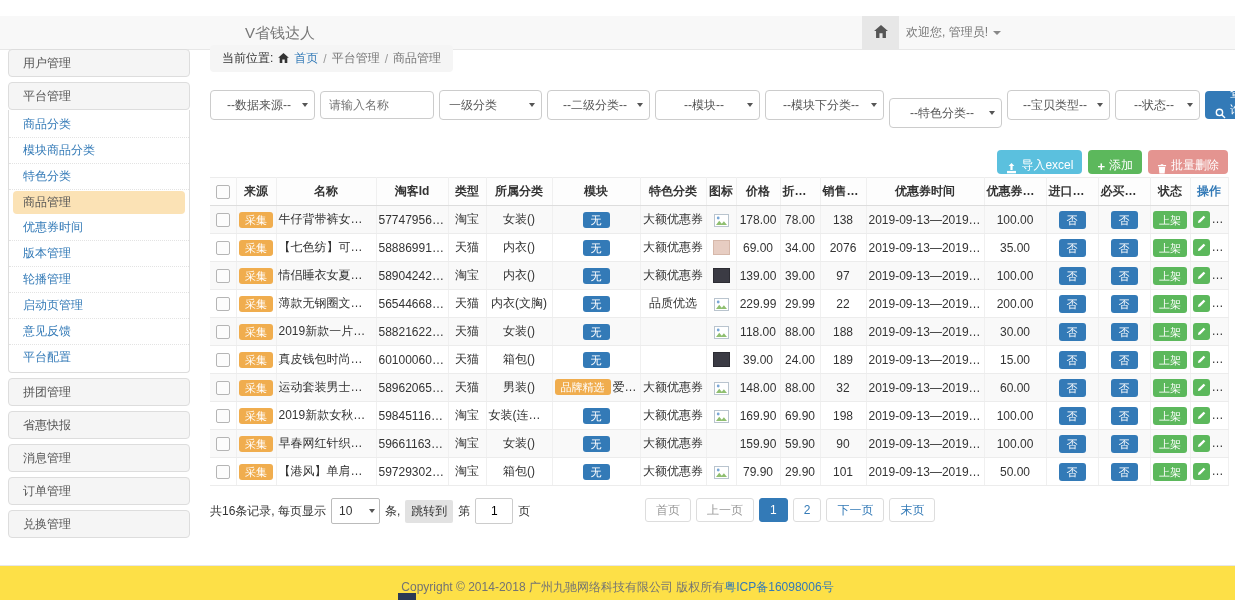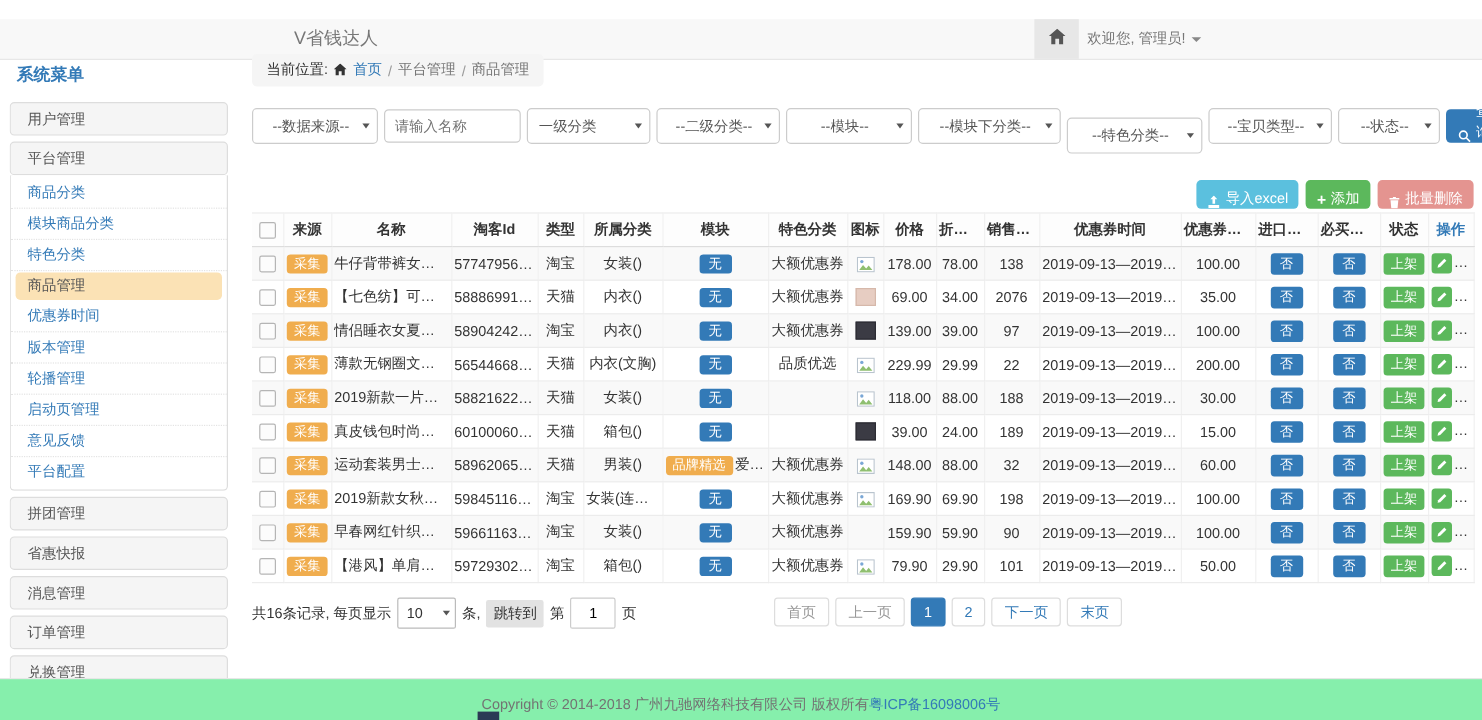--- a/index.html
+++ b/index.html
@@ -70,21 +70,21 @@
   .page-summary{display:flex;align-items:center;gap:5px;}
   .mini-select{position:relative;width:40px;height:24px;border:1px solid #bbb;border-radius:2px;background:#fff;display:inline-flex;align-items:center;padding-left:7px;cursor:pointer;}
   .mini-select .sel-caret{position:absolute;right:4px;top:10px;width:0;height:0;border-left:3.5px solid transparent;border-right:3.5px solid transparent;border-top:4px solid #555;}
   .jump-chip{background:#e2e2e2;border-radius:2px;padding:3px 6px;cursor:pointer;}
   .page-input{width:32px;height:22px;border:1px solid #ccc;border-radius:2px;text-align:center;font-size:12px;font-family:inherit;outline:none;}
   .pager{position:absolute;left:435px;top:0;display:flex;gap:5px;}
   .pg{border:1px solid #ddd;background:#fff;color:#337ab7;border-radius:3px;padding:5px 10px;cursor:pointer;line-height:12px;}
   .pg.on{background:#337ab7;border-color:#337ab7;color:#fff;}
   .pg.off{color:#999;}
   
-  .footer{position:absolute;left:0;right:0;top:565px;bottom:0;background:#86efac;border-top:1px solid #e7e7e7;display:flex;justify-content:center;align-items:flex-start;padding-top:13px;font-size:12px;color:#737373;}
+  .footer{position:absolute;left:0;right:0;top:565px;bottom:0;background:#fde047;border-top:1px solid #e7e7e7;display:flex;justify-content:center;align-items:flex-start;padding-top:13px;font-size:12px;color:#737373;}
   .footer a{color:#337ab7;text-decoration:none;cursor:pointer;}
   .scroll-artifact{position:absolute;left:398px;top:593px;width:18px;height:7px;background:#2b3a55;}
 </style>
 </head>
 <body>
 
 <div class="topbar">
   <div class="brand">V省钱达人</div>
   <div class="home-btn">
     <span>
@@ -92,21 +92,20 @@
           <path d="M8 0l8 7h-2.3v8H9.8V9.6H6.2V15H2.3V7H0z" fill="#555"></path>
         </svg>
     </span>
   </div>
   <div class="welcome">
     <span>欢迎您, 管理员!</span><span class="caret"></span>
   </div>
 </div>
 
 <div class="sidebar">
-  <div class="sidebar-title">系统菜单</div>
   <div>
       <div class="panel-header">用户管理</div>
       <div class="panel-header">平台管理</div>
       <div class="submenu">
         <div class="submenu-item">商品分类</div>
         <div class="submenu-item">模块商品分类</div>
         <div class="submenu-item">特色分类</div>
         <div class="submenu-item active">商品管理</div>
         <div class="submenu-item">优惠券时间</div>
         <div class="submenu-item">版本管理</div>

